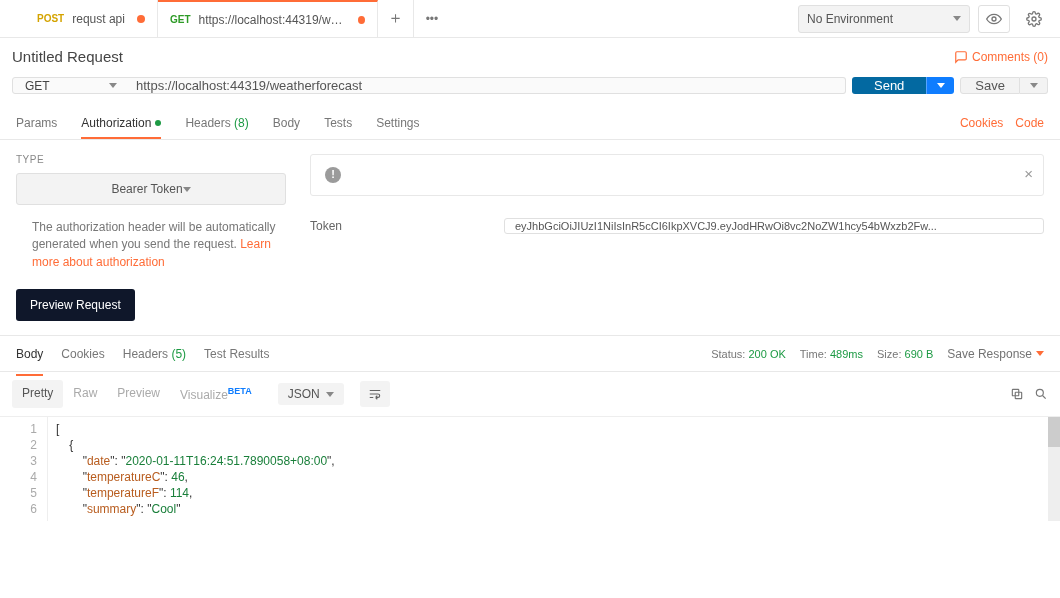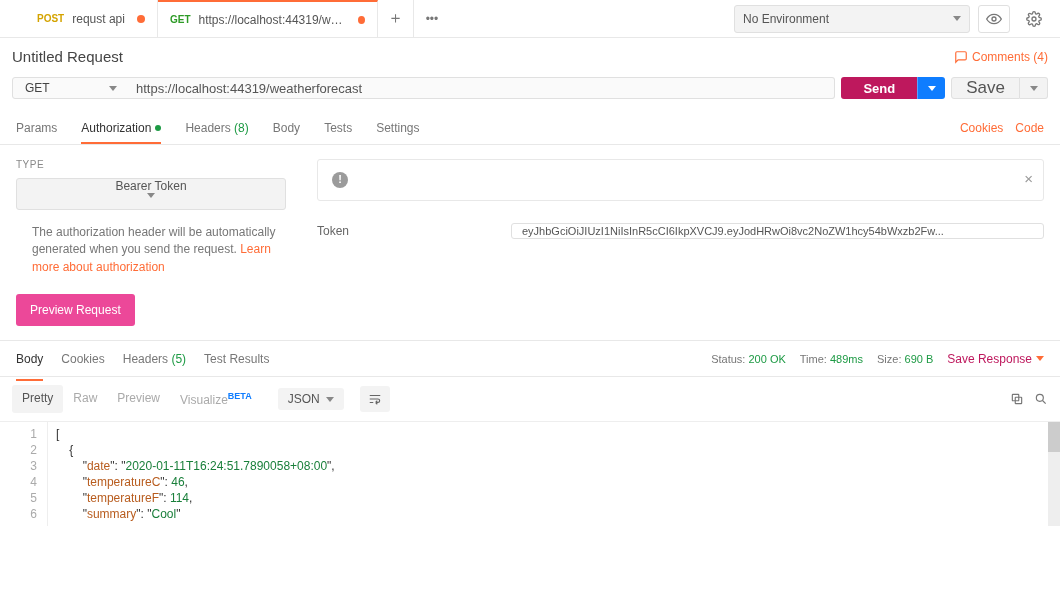--- a/index.html
+++ b/index.html
@@ -7,65 +7,65 @@
   .top { display:flex; align-items:stretch; border-bottom:1px solid #e8e8e8; height:38px; }
   .tab { display:flex; align-items:center; padding:0 12px; border-right:1px solid #e8e8e8; gap:8px; position:relative; max-width:220px; }
   .tab.active { border-top:2px solid #ff6c37; }
   .tab.unsaved::after { content:""; width:8px; height:8px; border-radius:50%; background:#ff6c37; margin-left:4px; }
   .method-post { color:#d4a300; font-weight:700; font-size:10px;margin-left:25px; }
   .method-get { color:#2e9b27; font-weight:700; font-size:10px; }
   .tab-title { color:#555; white-space:nowrap; overflow:hidden; text-overflow:ellipsis; font-size:12px; }
   .plus { width:36px; display:flex; align-items:center; justify-content:center; border-right:1px solid #e8e8e8; color:#777; font-size:16px; }
   .dots { width:36px; display:flex; align-items:center; justify-content:center; color:#777; }
   .top-right { margin-left:auto; display:flex; align-items:center; gap:8px; padding-right:10px; }
-  .env { width:236px; height:28px; background:#f3f3f3; border:1px solid #e0e0e0; border-radius:3px; display:flex; align-items:center; padding:0 8px; justify-content:space-between; color:#555; font-size:12px; }
+  .env { width:172px; height:28px; background:#f3f3f3; border:1px solid #e0e0e0; border-radius:3px; display:flex; align-items:center; padding:0 8px; justify-content:space-between; color:#555; font-size:12px; }
   .icon-btn { width:32px; height:28px; display:flex; align-items:center; justify-content:center; background:#fff; border:1px solid #e0e0e0; border-radius:3px; }
   .title-row { display:flex; align-items:center; justify-content:space-between; padding:10px 12px 6px;gap:44px; }
   .req-title { font-size:15px; color:#444; }
   .comments { color:#ff6c37; font-size:12px; display:flex; align-items:center; gap:4px; }
   .url-row { display:flex; gap:6px; padding:6px 12px 12px; align-items:stretch; }
   .method-sel { width:118px; border:1px solid #e0e0e0; background:#fafafa; display:flex; align-items:center; justify-content:space-between; padding:0 12px; border-radius:3px 0 0 3px; font-size:12px; color:#444; }
   .url-in { flex:1; border:1px solid #e0e0e0; background:#fafafa; padding:0 12px; display:flex; align-items:center; color:#555; font-size:13px; border-left:none; border-radius:0 3px 3px 0; margin-left:-6px;}
   .url-group { display:flex; flex:1; }
   .send { display:flex; }
-  .send-btn { background:#be185d; color:#fff; border:none; padding:0 22px; border-radius:3px 0 0 3px; font-size:13px; font-weight:700;text-align:center; }
+  .send-btn { background:#0369a1; color:#fff; border:none; padding:0 22px; border-radius:3px 0 0 3px; font-size:13px; font-weight:400;text-align:center; }
   .send-caret { background:#0f7dff; color:#fff; border:none; width:28px; border-radius:0 3px 3px 0; border-left:1px solid rgba(255,255,255,.3); display:flex; align-items:center; justify-content:center; }
   .save { display:flex; }
-  .save-btn { background:#f3f3f3; border:1px solid #e0e0e0; padding:0 14px; border-radius:3px 0 0 3px; color:#555; font-size:17px; }
+  .save-btn { background:#f3f3f3; border:1px solid #e0e0e0; padding:0 14px; border-radius:3px 0 0 3px; color:#555; font-size:13px; }
   .save-caret { background:#f3f3f3; border:1px solid #e0e0e0; border-left:none; width:28px; border-radius:0 3px 3px 0; display:flex; align-items:center; justify-content:center; }
   .req-tabs { display:flex; align-items:center; padding:0 16px; border-bottom:1px solid #e8e8e8; height:34px; gap:24px; }
   .req-tab { color:#777; font-size:12px; padding:8px 0; position:relative; }
   .req-tab.active { color:#333; }
   .req-tab.active::after { content:""; position:absolute; left:0; right:0; bottom:-1px; height:2px; background:#ff6c37; }
   .dot-green { width:6px; height:6px; background:#1d9a44; border-radius:50%; display:inline-block; margin-left:4px; vertical-align:middle;}
   .count { color:#1d9a44; }
   .right-links { margin-left:auto; display:flex; gap:12px; }
   .right-links span { color:#ff6c37; font-size:12px; }
-  .auth-body { display:flex; padding:14px 16px; gap:31px; border-bottom:1px solid #e8e8e8; }
+  .auth-body { display:flex; padding:14px 16px; gap:24px; border-bottom:1px solid #e8e8e8; }
   .auth-left { width:270px; }
   .type-lbl { font-size:10px; color:#888; letter-spacing:.5px; }
-  .type-sel { margin-top:8px; height:32px; background:#f3f3f3; border:1px solid #e0e0e0; border-radius:3px; display:flex; align-items:center; justify-content:flex-start; padding:0 10px; font-size:12px; color:#555;flex-direction:column; }
+  .type-sel { margin-top:8px; height:32px; background:#f3f3f3; border:1px solid #e0e0e0; border-radius:3px; display:flex; align-items:center; justify-content:center; padding:0 10px; font-size:12px; color:#555; }
   .help { margin-top:14px; font-size:12px; color:#777; line-height:1.45;margin-left:16px; }
   .help a { color:#ff6c37; text-decoration:none; }
-  .preview { margin-top:18px; background:#ec4899; color:#fff; border:none; padding:9px 14px; border-radius:3px; font-size:12px; }
+  .preview { margin-top:18px; background:#0f172a; color:#fff; border:none; padding:9px 14px; border-radius:3px; font-size:12px; }
   .auth-right { flex:1; }
   .alert { border:1px solid #e8e8e8; border-radius:3px; padding:12px 14px; display:flex; gap:10px; position:relative; font-size:12px; color:#666; line-height:1.4; }
   .alert-ic { width:16px; height:16px; border-radius:50%; background:#9b9b9b; color:#fff; font-size:11px; display:flex; align-items:center; justify-content:center; flex-shrink:0; font-weight:700; }
   .alert a { color:#ff6c37; text-decoration:none; }
   .alert-close { position:absolute; right:10px; top:8px; color:#999; font-size:15px; }
   .token-row { display:flex; align-items:center; margin-top:22px; gap:14px; }
   .token-lbl { width:180px; font-size:12px; color:#666; }
   .token-in { flex:1; border:1px solid #e0e0e0; border-radius:3px; height:16px; padding:0 10px; font-size:11px; color:#555; white-space:nowrap; overflow:hidden; text-overflow:ellipsis; display:flex; align-items:center; }
   .resp-tabs { display:flex; align-items:center; padding:6px 16px; height:36px; gap:18px; border-bottom:1px solid #e8e8e8;}
   .resp-tab { color:#777; font-size:12px; position:relative; padding:8px 0;}
   .resp-tab.active { color:#333; }
   .resp-tab.active::after { content:""; position:absolute; left:0; right:0; bottom:-7px; height:2px; background:#ff6c37; }
   .resp-right { margin-left:auto; display:flex; gap:14px; font-size:11px; align-items:center;}
   .g { color:#1d9a44; }
-  .save-resp { color:#be185d; font-size:12px; display:flex; align-items:center; gap:4px;}
+  .save-resp { color:#737373; font-size:12px; display:flex; align-items:center; gap:4px;}
   .view-row { display:flex; align-items:center; padding:8px 12px; gap:16px; border-bottom:1px solid #eee; }
   .view-tab { font-size:12px; color:#aaa; padding:6px 10px;}
   .view-tab.active { background:#f3f3f3; border-radius:3px; color:#555; }
   .beta { color:#0f7dff; font-size:9px; font-weight:700; vertical-align:super; margin-left:0;}
   .fmt { background:#f3f3f3; border-radius:3px; padding:4px 10px; display:flex; align-items:center; gap:6px; font-size:12px; color:#555; }
   .wrap { background:#f3f3f3; border-radius:3px; width:30px; height:26px; display:flex; align-items:center; justify-content:center;}
   .view-right { margin-left:auto; display:flex; gap:10px; }
   .code { display:flex; font-family:Consolas, Menlo, monospace; font-size:12px; position:relative; }
   .gutter { width:48px; text-align:right; padding:4px 10px 4px 0; color:#aaa; border-right:1px solid #eee; }
   .gutter div { height:16px; line-height:16px; }
@@ -113,21 +113,21 @@
     </div>
   </div>
 </div>
 
 <div class="title-row">
   <div class="req-title">Untitled Request</div>
   <div class="comments">
     <svg width="14" height="14" viewBox="0 0 24 24">
         <path fill="none" stroke="#ff6c37" stroke-width="2" d="M21 15a2 2 0 0 1-2 2H7l-4 4V5a2 2 0 0 1 2-2h14a2 2 0 0 1 2 2z"></path>
       </svg>
-    <span>Comments (4)</span>
+    <span>Comments (0)</span>
   </div>
 </div>
 
 <div class="url-row">
   <div class="url-group">
     <div class="method-sel">
       <span>GET</span>
       <span class="caret"></span>
     </div>
     <div class="url-in">

